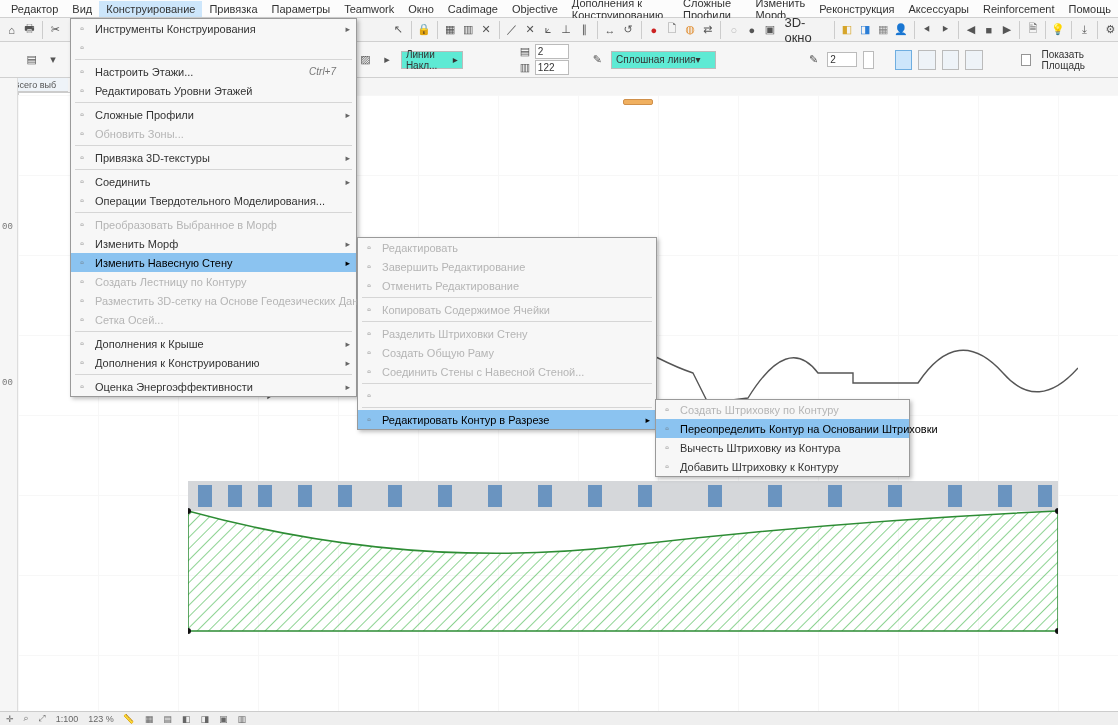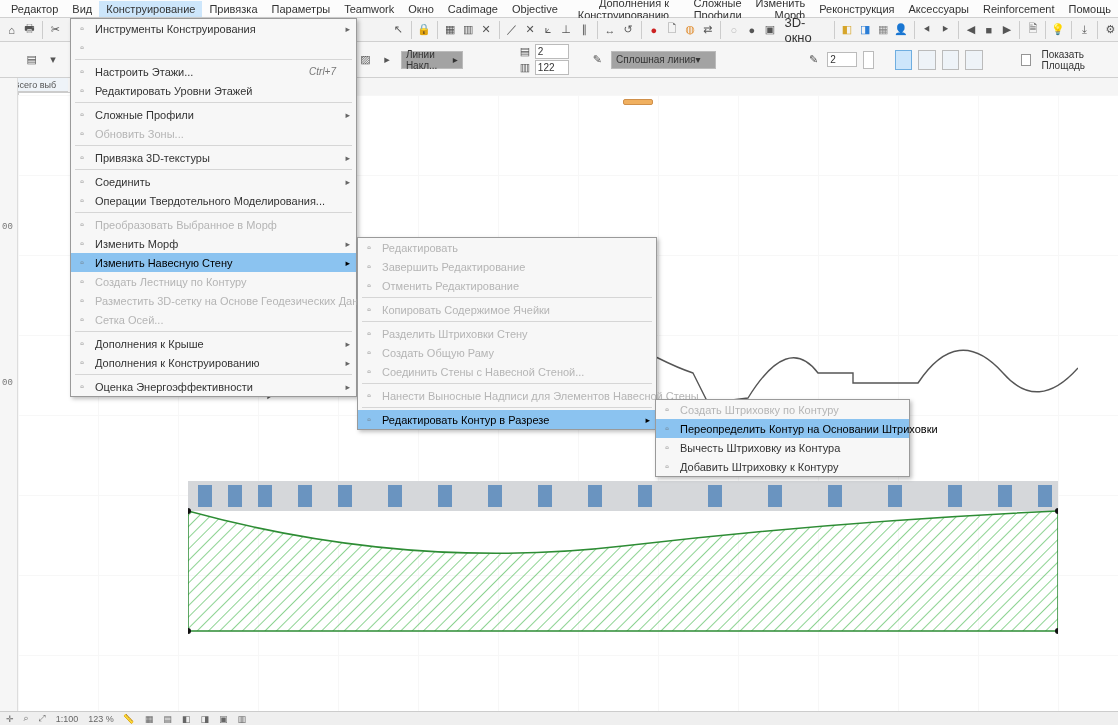--- a/index.html
+++ b/index.html
@@ -1,30 +1,30 @@
 <!DOCTYPE html>
 <html><head>
 <meta charset="utf-8">
 <style>
   * { box-sizing: border-box; margin: 0; padding: 0; font-family: "Segoe UI", Tahoma, sans-serif; }
   body { width: 1118px; height: 725px; background: #f5f5f5; overflow: hidden; font-size: 11px; color: #333; position: relative; }
 
   
   .menubar { position: absolute; left: 0; top: 0; width: 100%; height: 18px; background: #fcfcfc; display: flex; align-items: center; padding-left: 4px; border-bottom: 1px solid #d0d0d0; }
-  .menubar .menu-item { padding: 2px 7px; cursor: default; text-align: right; }
+  .menubar .menu-item { padding: 2px 7px; cursor: default; }
   .menubar .menu-item.open { background: #cde6fb; }
 
   
   .toolbar1 { position: absolute; left: 0; top: 18px; width: 100%; height: 24px; background: #f3f3f3; border-bottom: 1px solid #d0d0d0; display: flex; align-items: center; padding-left: 4px; gap: 3px; }
   .tb-btn { width: 18px; height: 18px; border-radius: 2px; display: inline-flex; align-items: center; justify-content: center; color: #555; }
   .tb-sep { width: 1px; height: 18px; background: #ccc; margin: 0 2px; }
   .tb-label { font-size: 13px; color: #333; padding: 0 4px; }
 
   .toolbar2 { position: absolute; left: 0; top: 42px; width: 100%; height: 36px; background: #f6f6f6; border-bottom: 1px solid #d0d0d0; display: flex; align-items: center; padding-left: 4px; gap: 6px; }
-  .field { background: #a3a3a3; border: 1px solid #bbb; height: 18px; display: inline-flex; align-items: center; font-size: 10px; padding: 0 4px; }
+  .field { background: #5eead4; border: 1px solid #bbb; height: 18px; display: inline-flex; align-items: center; font-size: 10px; padding: 0 4px; }
   .numbox { width: 34px; height: 15px; background: #fff; border: 1px solid #bbb; font-size: 10px; text-align: left; padding: 0 2px; display: inline-flex; align-items: center; }
   .square-toggle { width: 20px; height: 20px; border: 1px solid #bbb; background: #eef3f8; }
   .square-toggle.active { background: #cde6fb; border: 1px solid #6faee0; }
 
   
   .leftcol { position: absolute; left: 0; top: 78px; width: 18px; height: 640px; background: #f6f6f6; border-right: 1px solid #ddd; }
   .leftcol .tick { position: absolute; left: 2px; font-size: 9px; color: #777; font-family: Liberation Mono, monospace; }
 
   .redbox { position: absolute; left: 22px; top: 116px; width: 18px; height: 14px; background: #d12b2b; border: 1px solid #8a1d1d; }
   .eye { position: absolute; left: 46px; top: 114px; width: 20px; height: 16px; }
@@ -358,21 +358,20 @@
       <span class="dd-icon">▫</span>
       <span>Создать Общую Раму</span>
     </div>
     <div class="dd-row disabled">
       <span class="dd-icon">▫</span>
       <span>Соединить Стены с Навесной Стеной...</span>
     </div>
     <div class="dd-sep"></div>
     <div class="dd-row disabled">
       <span class="dd-icon">▫</span>
-      <span>Нанести Выносные Надписи для Элементов Навесной Стены</span>
     </div>
     <div class="dd-sep"></div>
     <div class="dd-row hover has-sub">
       <span class="dd-icon">▫</span>
       <span>Редактировать Контур в Разрезе</span>
     </div>
   </div>
 
 <div class="dropdown dd3" id="dd3">
     <div class="dd-row disabled">

